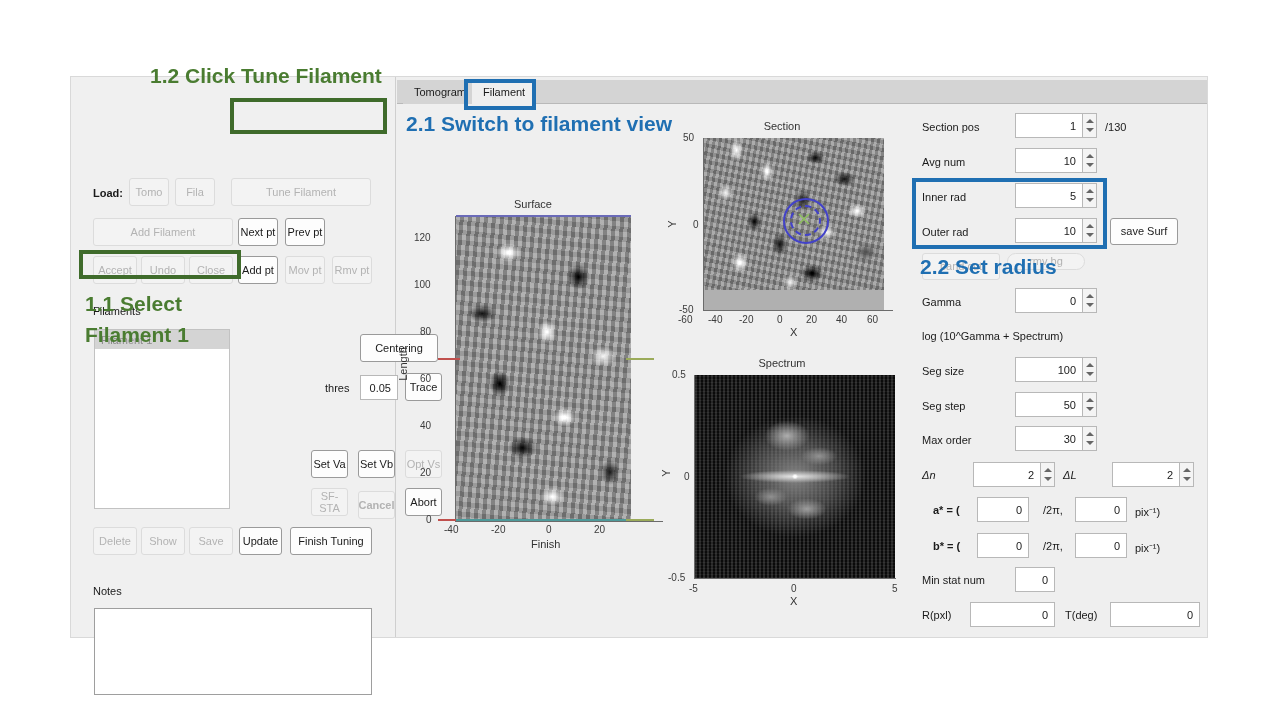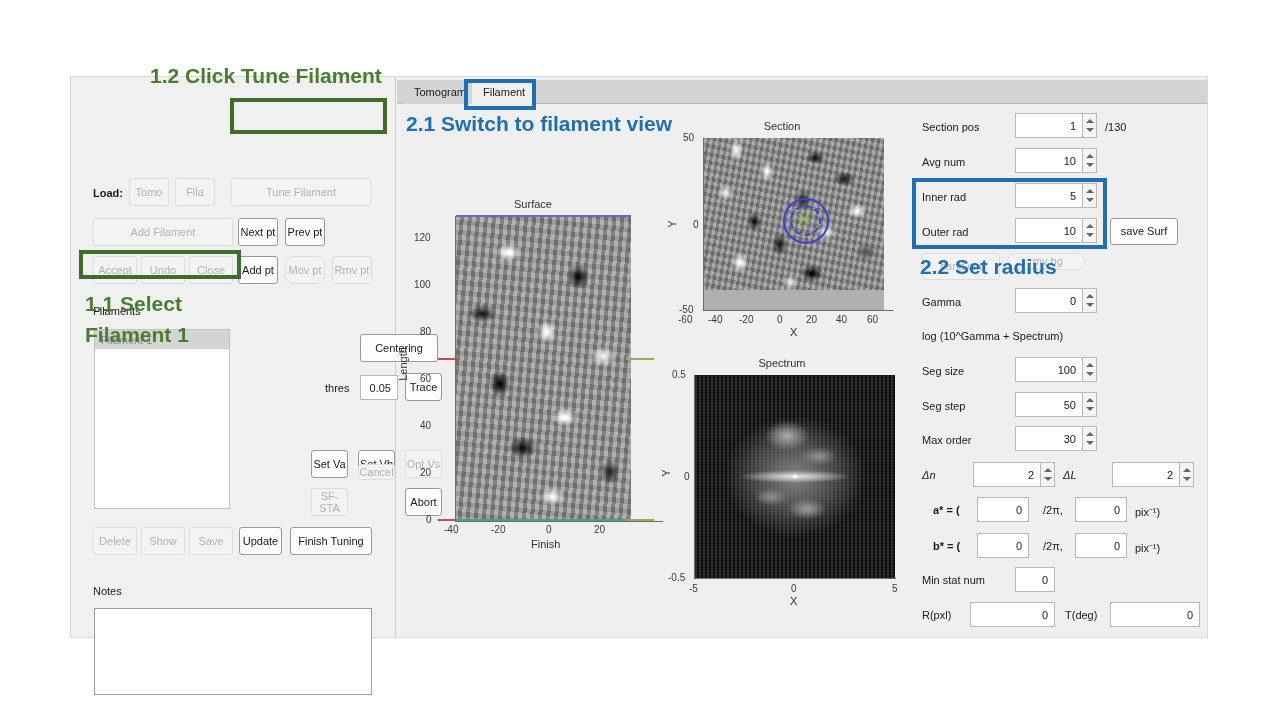--- a/index.html
+++ b/index.html
@@ -159,41 +159,41 @@
     <div class="btn disabled" style="left:160px;top:101px;width:140px;height:28px;">Tune Filament</div>
 
     <div class="btn disabled" style="left:22px;top:141px;width:140px;height:28px;">Add Filament</div>
     <div class="btn enabled" style="left:167px;top:141px;width:40px;height:28px;">Next pt</div>
     <div class="btn enabled" style="left:214px;top:141px;width:40px;height:28px;">Prev pt</div>
 
     <div class="btn disabled" style="left:22px;top:179px;width:44px;height:28px;">Accept</div>
     <div class="btn disabled" style="left:70px;top:179px;width:44px;height:28px;">Undo</div>
     <div class="btn disabled" style="left:118px;top:179px;width:44px;height:28px;">Close</div>
     <div class="btn enabled" style="left:167px;top:179px;width:40px;height:28px;">Add pt</div>
-    <div class="btn disabled" style="left:214px;top:179px;width:40px;height:28px;border-radius:9px;">Mov pt</div>
+    <div class="btn disabled" style="left:214px;top:179px;width:40px;height:28px;">Mov pt</div>
     <div class="btn disabled" style="left:261px;top:179px;width:40px;height:28px;">Rmv pt</div>
 
     <span class="lbl" style="left:22px;top:228px;">Filaments</span>
 
     <div class="listbox" style="left:23px;top:252px;width:136px;height:180px;">
       <div class="listitem">Filament 1</div>
     </div>
 
     <div class="btn enabled" style="left:289px;top:257px;width:78px;height:28px;">Centering</div>
 
     <span class="lbl" style="left:254px;top:305px;">thres</span>
     <div class="textfield" style="left:289px;top:298px;width:38px;height:25px;">0.05</div>
     <div class="btn enabled" style="left:334px;top:296px;width:37px;height:28px;">Trace</div>
 
     <div class="btn enabled" style="left:240px;top:373px;width:37px;height:28px;">Set Va</div>
     <div class="btn enabled" style="left:287px;top:373px;width:37px;height:28px;">Set Vb</div>
     <div class="btn disabled" style="left:334px;top:373px;width:37px;height:28px;">Opt Vs</div>
 
     <div class="btn disabled" style="left:240px;top:411px;width:37px;height:28px;">SF-STA</div>
-    <div class="btn disabled" style="left:287px;top:387px;width:37px;height:16px;">Cancel</div>
+    <div class="btn disabled" style="left:287px;top:414px;width:37px;height:28px;font-weight:bold;">Cancel</div>
     <div class="btn enabled" style="left:334px;top:411px;width:37px;height:28px;">Abort</div>
 
     <div class="btn disabled" style="left:22px;top:450px;width:44px;height:28px;">Delete</div>
     <div class="btn disabled" style="left:70px;top:450px;width:44px;height:28px;">Show</div>
     <div class="btn disabled" style="left:118px;top:450px;width:44px;height:28px;">Save</div>
     <div class="btn enabled" style="left:168px;top:450px;width:43px;height:28px;">Update</div>
     <div class="btn enabled" style="left:219px;top:450px;width:82px;height:28px;">Finish Tuning</div>
 
     <span class="lbl" style="left:22px;top:508px;">Notes</span>
     <div class="notesbox" style="left:23px;top:531px;width:278px;height:87px;"></div>

